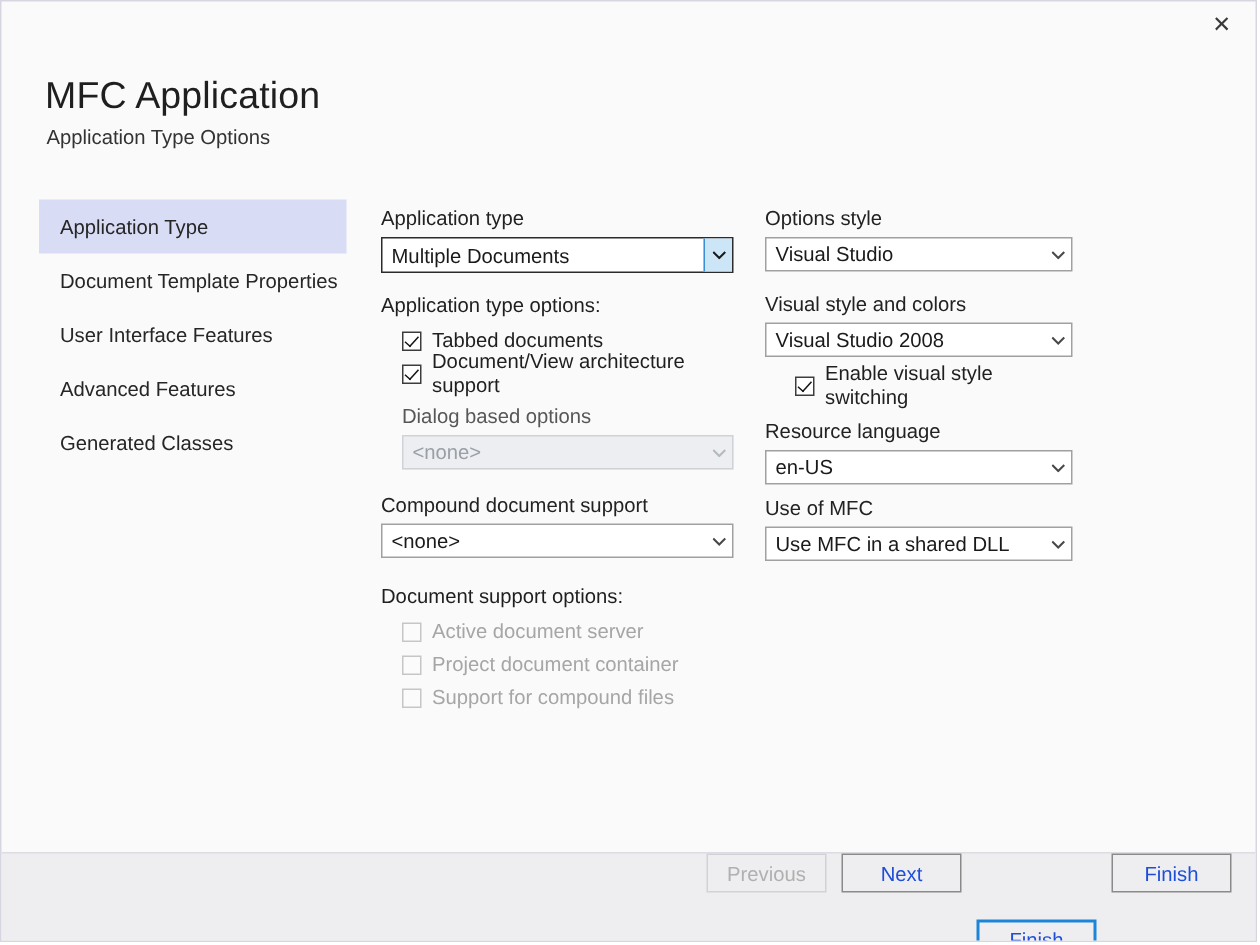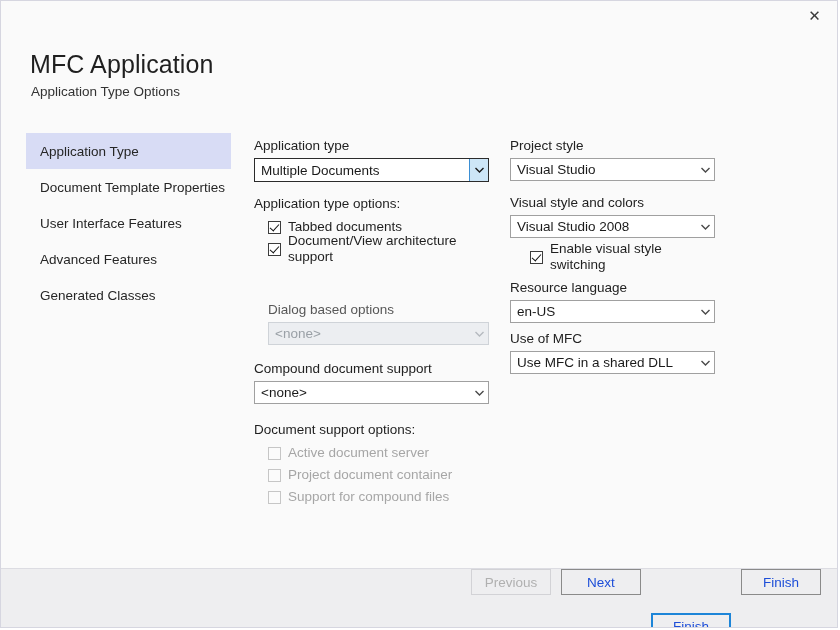--- a/index.html
+++ b/index.html
@@ -234,21 +234,21 @@
   .spacer-16 { height: 16px; }
   .spacer-18 { height: 18px; }
 
   .sub-label {
     font-size: 13.5px;
     color: #1f1f1f;
     margin-bottom: 5px;
     display: block;
   }
   .sub-label.indent { padding-left: 14px; }
-  .sub-label.disabled { color: #575757; margin-top: 32px; }
+  .sub-label.disabled { color: #575757; }
 
   
   .footer {
     position: absolute;
     left: 0; right: 0; bottom: 0;
     height: 58px;
     background: #eeeef0;
     border-top: 1px solid #dcdce2;
   }
   .btn-bar {
@@ -382,21 +382,21 @@
         <span class="cb-label disabled">Project document container</span>
       </div>
       <div class="cbrow indent disabled">
         <span class="cbox off"></span>
         <span class="cb-label disabled">Support for compound files</span>
       </div>
     </div>
 
     <div class="col-right">
 
-      <label class="field-label">Project style</label>
+      <label class="field-label">Options style</label>
       <div class="combo">
         <span class="combo-text">Visual Studio</span>
         <span class="combo-arrow">
           <svg width="9" height="6" viewBox="0 0 9 6">
               <path d="M0.5 1 L4.5 5 L8.5 1" fill="none" stroke="#4a4a4a" stroke-width="1.4"></path>
             </svg>
         </span>
       </div>
 
       <div class="spacer-14"></div>

